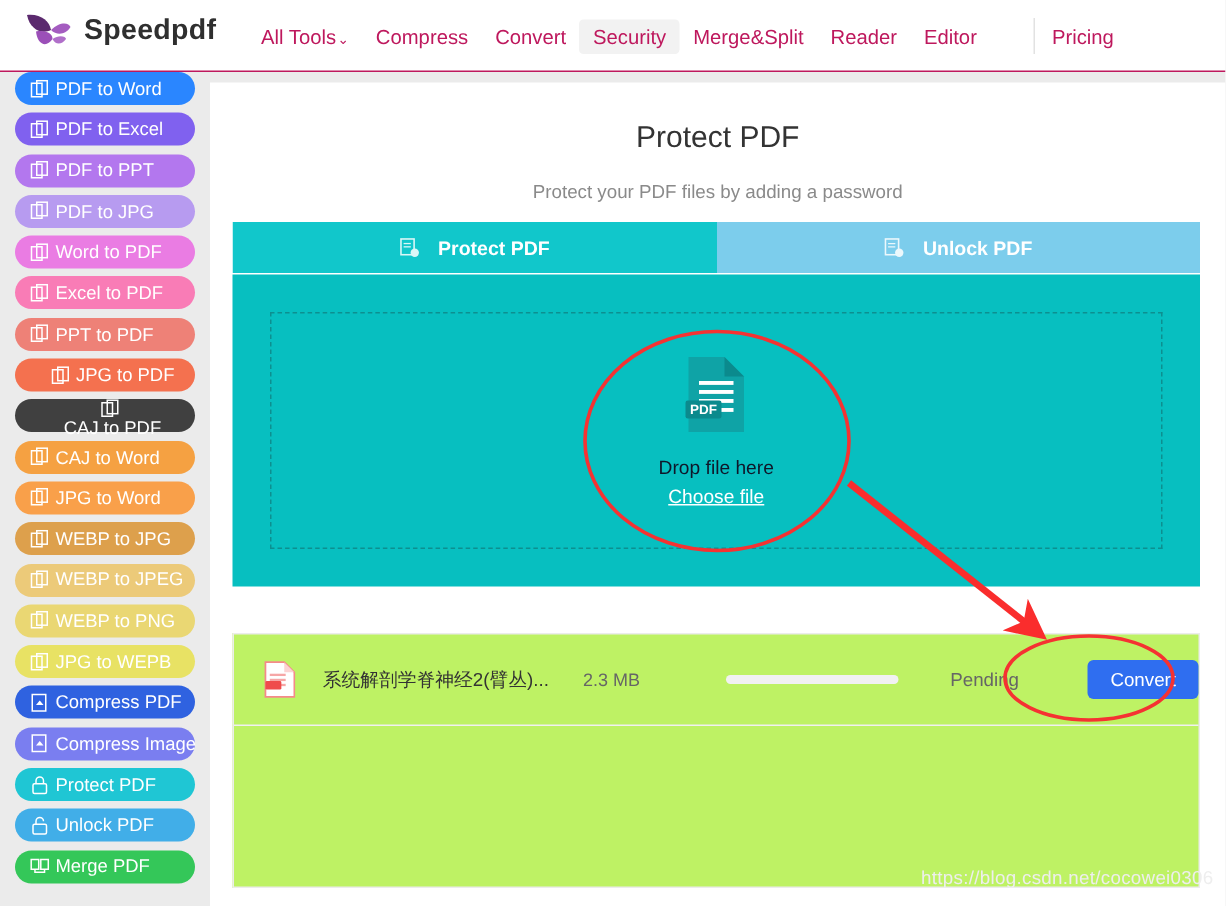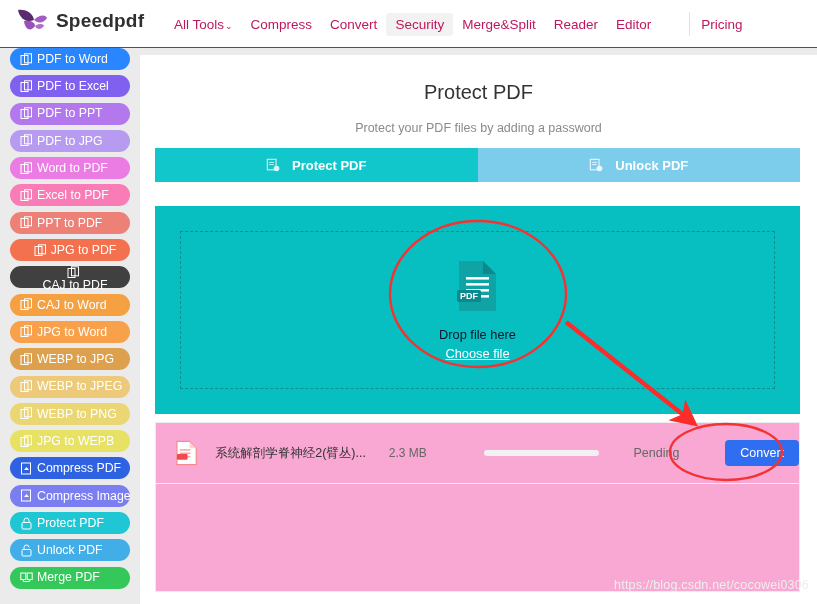--- a/index.html
+++ b/index.html
@@ -85,41 +85,41 @@
     display:flex;overflow:hidden;
   }
   .tab{
     flex:1;display:flex;align-items:center;justify-content:center;gap:12px;
     color:#ffffff;font-size:13px;font-weight:bold;cursor:pointer;
   }
   .tab-ico{width:14px;height:14px;display:block;opacity:.85;}
 
   
   #dropzone{
-    position:absolute;left:15px;top:151px;width:645px;height:208px;
+    position:absolute;left:15px;top:128px;width:645px;height:208px;
     background:#07bfc0;
     box-sizing:border-box;
     padding:25px;
   }
   #dropzone-inner{
     width:100%;height:100%;
     border:1px dashed #0d8f90;
     box-sizing:border-box;
     display:flex;flex-direction:column;align-items:center;justify-content:center;
   }
   #pdf-big-icon{width:45px;height:54px;display:block;margin-bottom:14px;}
   #drop-text{color:#0f172a;font-size:12.8px;}
   #choose-file{
     color:#ffffff;font-size:12.8px;text-decoration:underline;margin-top:4px;cursor:pointer;
   }
 
   
   #filelist{
     position:absolute;left:15px;top:367px;width:645px;height:170px;
-    background:#f9a8d4;
+    background:#bef264;
     border:1px solid #ececec;
     box-sizing:border-box;
   }
   #file-row{
     position:relative;height:60px;
     display:flex;align-items:center;
     border-bottom:1px solid #f0f0f0;
   }
   #file-icon{width:22px;height:26px;display:block;margin-left:20px;}
   #file-name{

